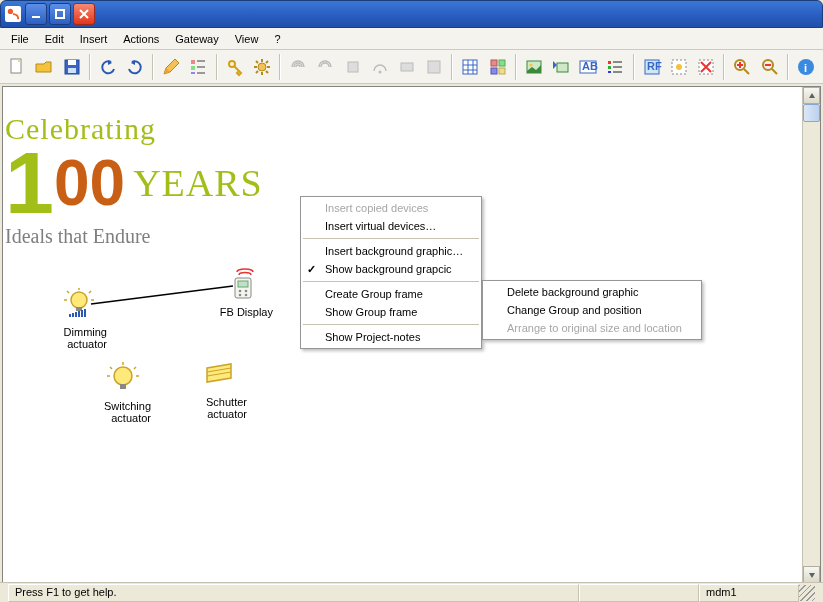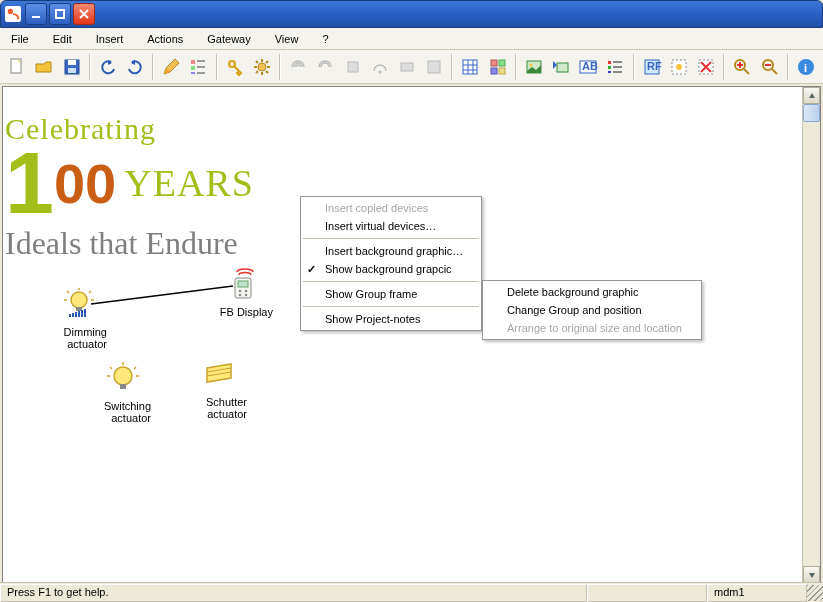--- a/index.html
+++ b/index.html
@@ -7,51 +7,51 @@
 
 .titlebar { height: 28px; background: linear-gradient(to bottom, #3b78d6 0%, #2c5fc4 50%, #1f4fa9 100%); border-radius: 6px 6px 0 0; display: flex; align-items: center; padding: 0 4px; color: white; font-weight: bold; border: 1px solid #1a3e7d;}
 .titlebar .app-icon { width: 16px; height: 16px; margin-right: 4px; background:#fff; border-radius:2px; display:flex; align-items:center; justify-content:center; }
 .titlebar .app-icon svg{width:14px;height:14px;}
 .title-text { flex:1; }
 .win-btns { display:flex; gap:2px; }
 .win-btn { width:22px; height:22px; border-radius:3px; border:1px solid #1a3e7d; display:flex; align-items:center; justify-content:center; background:linear-gradient(to bottom,#5d8fe8,#2d5fc1); color:#fff; }
 .win-btn.close{ background:linear-gradient(to bottom,#f68a74,#e33518); border-color:#a02a17;}
 .win-btn svg{width:12px;height:12px;}
 
-.menubar { height:22px; background:#f4f3ee; border-bottom:1px solid #cfcab8; display:flex; align-items:center; padding:0 4px; gap:10px;}
+.menubar { height:22px; background:#f4f3ee; border-bottom:1px solid #cfcab8; display:flex; align-items:center; padding:0 4px; gap:2px;}
 .menubar .m-item { padding:2px 7px; cursor:default;}
 
 .toolbar { height:34px; background:#f4f3ee; border-bottom:1px solid #cfcab8; display:flex; align-items:center; padding:2px 4px; gap:1px; overflow:hidden;}
 .tb-sep { width:2px; height:26px; border-left:1px solid #c5c1b3; border-right:1px solid #fff; margin:0 3px;}
 .tb-btn { width:28px; height:28px; border:1px solid transparent; border-radius:2px; display:flex; align-items:center; justify-content:center; }
 .tb-btn svg{width:20px;height:20px;}
 
 .canvas-wrap { position:relative; background:#fff; border:1px solid #848484; margin:2px; height:516px; }
 .canvas { position:absolute; left:0; top:0; right:18px; bottom:18px; background:#fff; overflow:hidden;margin-top:23px; }
 .vscroll { position:absolute; right:0; top:0; width:18px; bottom:18px; background:#ece9d8; border-left:1px solid #c5c1b3;}
 .hscroll { position:absolute; bottom:0; left:0; right:18px; height:18px; background:#ece9d8; border-top:1px solid #c5c1b3;}
 .scroll-corner{position:absolute;right:0;bottom:0;width:18px;height:18px;background:#ece9d8;}
 .scroll-btn{width:17px;height:17px;background:linear-gradient(to bottom,#f7f7f3,#dedac9);border:1px solid #b2ae9c;display:flex;align-items:center;justify-content:center;cursor:default;}
 .scroll-btn svg{width:8px;height:8px;}
 .scroll-thumb-v{width:17px;height:18px;background:linear-gradient(to right,#dce7f6,#bbd1ee);border:1px solid #8aa7cf;border-radius:2px;}
 .scroll-thumb-h{width:30px;height:17px;background:linear-gradient(to bottom,#dce7f6,#bbd1ee);border:1px solid #8aa7cf;border-radius:2px;margin-left:0;}
 
-.statusbar { position:absolute; bottom:0; left:0; right:0; height:20px; background:#ece9d8; border-top:1px solid #c5c1b3; display:flex; align-items:center; padding:0 0; }
+.statusbar { position:absolute; bottom:0; left:0; right:0; height:20px; background:#ece9d8; border-top:1px solid #c5c1b3; display:flex; align-items:center; padding:0 8px; }
 .statusbar .cell{ border:1px solid #c5c1b3; border-top-color:#fff;border-left-color:#fff; height:18px; padding:1px 6px; }
 .statusbar .cell.fill{flex:1;}
 .grip{width:16px;height:16px;background-image:repeating-linear-gradient(135deg,#999 0 1px,transparent 1px 4px);margin-left:auto;}
 
 
 .celebrate { position:absolute; left:2px; top:2px; }
 .celebrate .cele-top{ font-family: Georgia,serif; font-size:30px; color:#a2be18; font-weight:normal; letter-spacing:1px;}
 .celebrate .row2{ display:flex; align-items:center;}
 .celebrate .big1{color:#a2be18; font-family:Arial Black,sans-serif; font-size:88px; line-height:0.85; font-weight:900;}
-.celebrate .big00{color:#c95f14; font-family:Arial Black,sans-serif; font-size:56px; line-height:0.85; font-weight:900;}
+.celebrate .big00{color:#c95f14; font-family:Arial Black,sans-serif; font-size:64px; line-height:0.85; font-weight:900;}
 .celebrate .years{color:#a2be18; font-family: Georgia,serif; font-size:38px; margin-left:8px; font-weight:normal; letter-spacing:1px;}
-.celebrate .ideals{font-family: Georgia,serif; font-size:32px; color:#7f7f7f; margin-top:4px;}
+.celebrate .ideals{font-family: Georgia,serif; font-size:20px; color:#7f7f7f; margin-top:4px;}
 
 
 .device{ position:absolute; text-align:right; font-size:11px; color:#000;}
 .dev-icon{width:36px;height:36px;margin:0 auto;}
 .dev-icon svg{width:36px;height:36px;}
 .dev-label{margin-top:2px; line-height:1.1;}
 .link-line{position:absolute; stroke:#000; stroke-width:1.5;}
 
 
 .ctx-menu { position:absolute; background:#fff; border:1px solid #969696; box-shadow:2px 2px 3px rgba(0,0,0,.25); padding:2px 0;}
@@ -361,20 +361,21 @@
     <div class="ctx-menu" style="left:297px;top:86px;width:182px">
       <div class="ctx-item disabled">Insert copied devices</div>
       <div class="ctx-item">Insert virtual devices…</div>
       <div class="ctx-sep"></div>
       <div class="ctx-item">Insert background graphic…</div>
       <div class="ctx-item">
           <span class="ctx-check">✓</span>
           <span>Show background grapcic</span>
         </div>
       <div class="ctx-sep"></div>
+      <div class="ctx-item">Create Group frame</div>
       <div class="ctx-item">Show Group frame</div>
       <div class="ctx-sep"></div>
       <div class="ctx-item">Show Project-notes</div>
     </div>
 
     <div class="ctx-menu" style="left:479px;top:170px;width:220px">
       <div class="ctx-item">Delete background graphic</div>
       <div class="ctx-item">Change Group and position</div>
       <div class="ctx-item disabled">Arrange to original size and location</div>
     </div>

